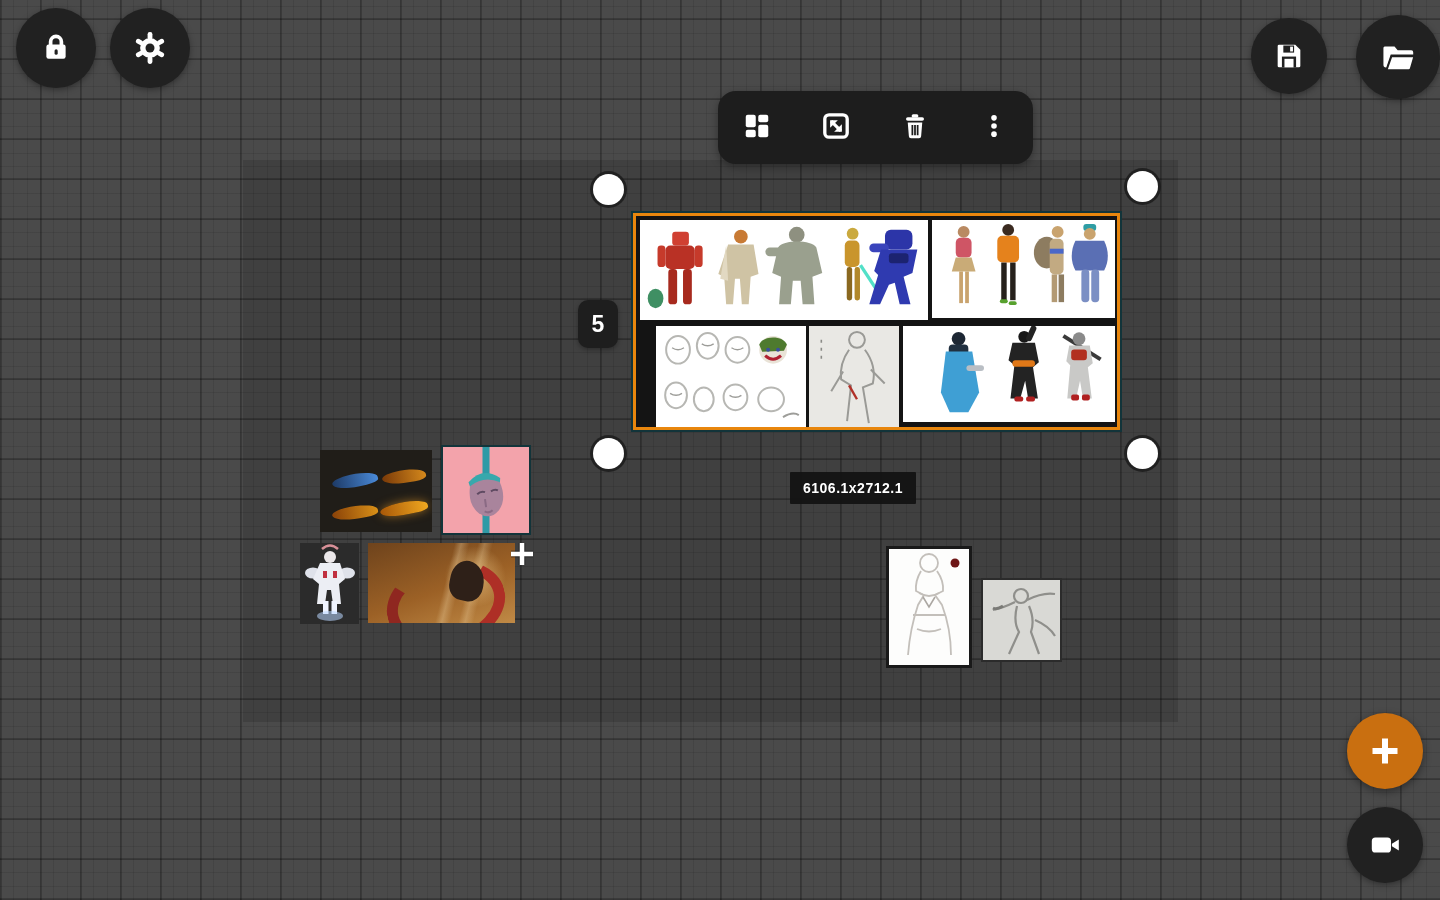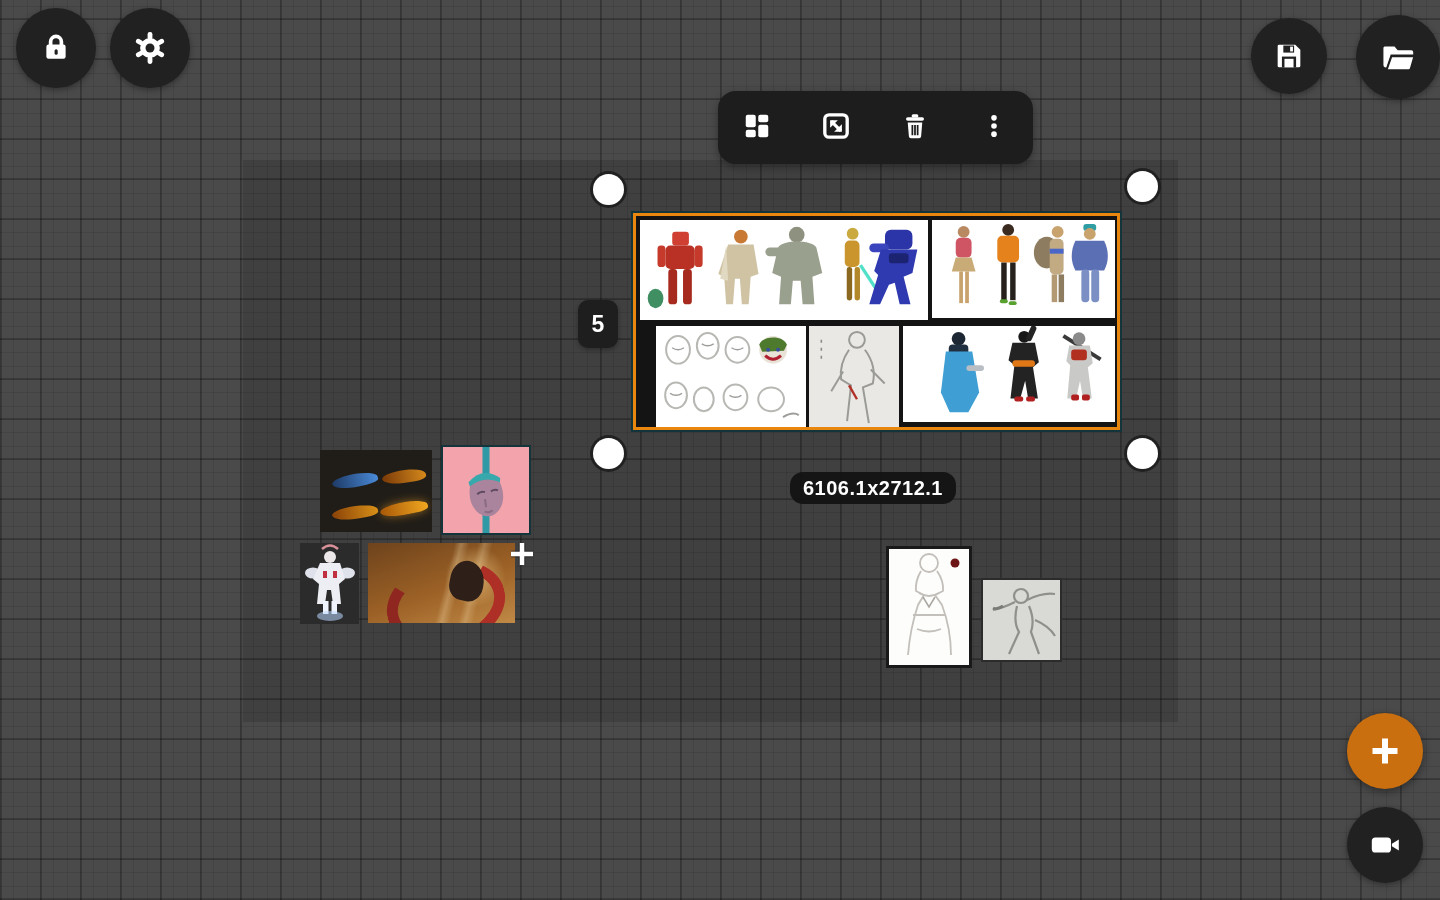--- a/index.html
+++ b/index.html
@@ -47,22 +47,22 @@
   .sub{position:absolute;background:#ffffff;overflow:hidden;}
   .sub svg{display:block;}
   
   #count-badge{
     left:578px;top:300px;width:40px;height:48px;border-radius:10px;background:#1e1e1e;
     color:#fff;font-size:23px;font-weight:bold;display:flex;align-items:center;justify-content:center;
     box-shadow:0 2px 5px rgba(0,0,0,0.3);
   }
   
   #dim-label{
-    left:790px;top:472px;height:32px;border-radius:13px;background:rgba(18,18,18,0.93);
-    color:#fff;font-size:20px;font-weight:bold;display:flex;align-items:center;
+    left:790px;top:472px;height:32px;border-radius:1px;background:rgba(18,18,18,0.93);
+    color:#fff;font-size:14px;font-weight:bold;display:flex;align-items:center;
     padding:0 13px;letter-spacing:0.5px;
   }
   
   .cimg{position:absolute;overflow:hidden;}
   #img-flames{left:320px;top:450px;width:112px;height:82px;background:#201d18;}
   .flame{position:absolute;height:13px;border-radius:70% 95% 45% 95%;}
   #img-pinkhead{left:443px;top:447px;width:86px;height:86px;background:#f3a3ab;box-shadow:0 0 0 2px #12343a;}
   #img-mech{left:300px;top:543px;width:59px;height:81px;background:#2b2b2b;}
   #img-scene{
     left:368px;top:543px;width:147px;height:80px;

